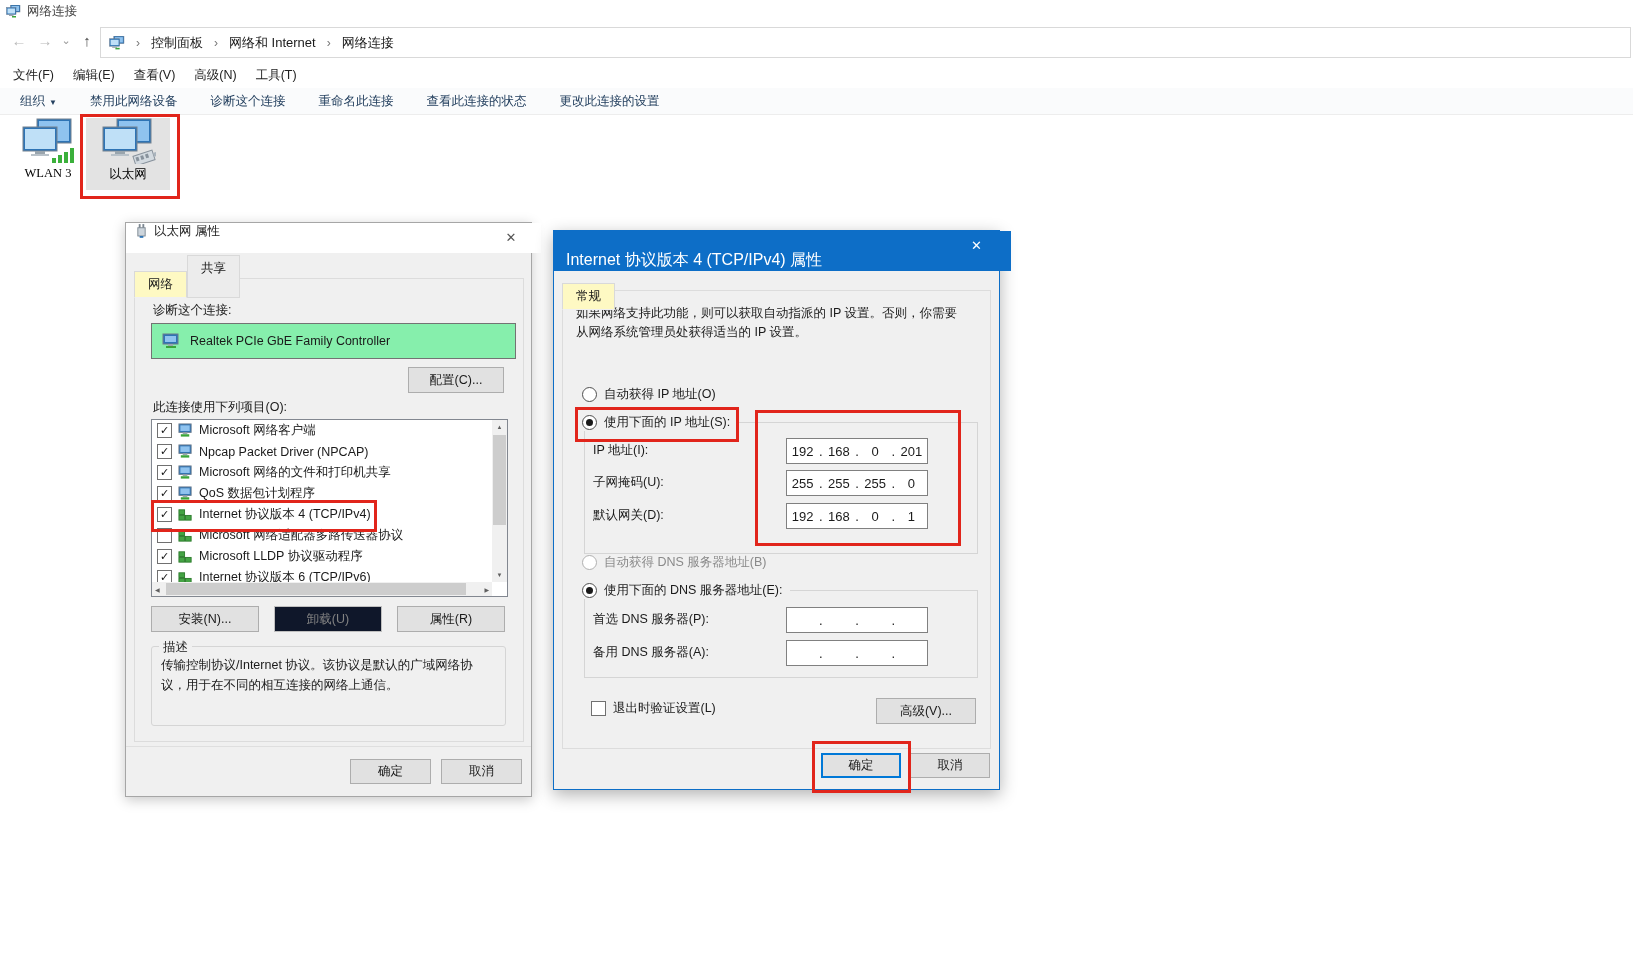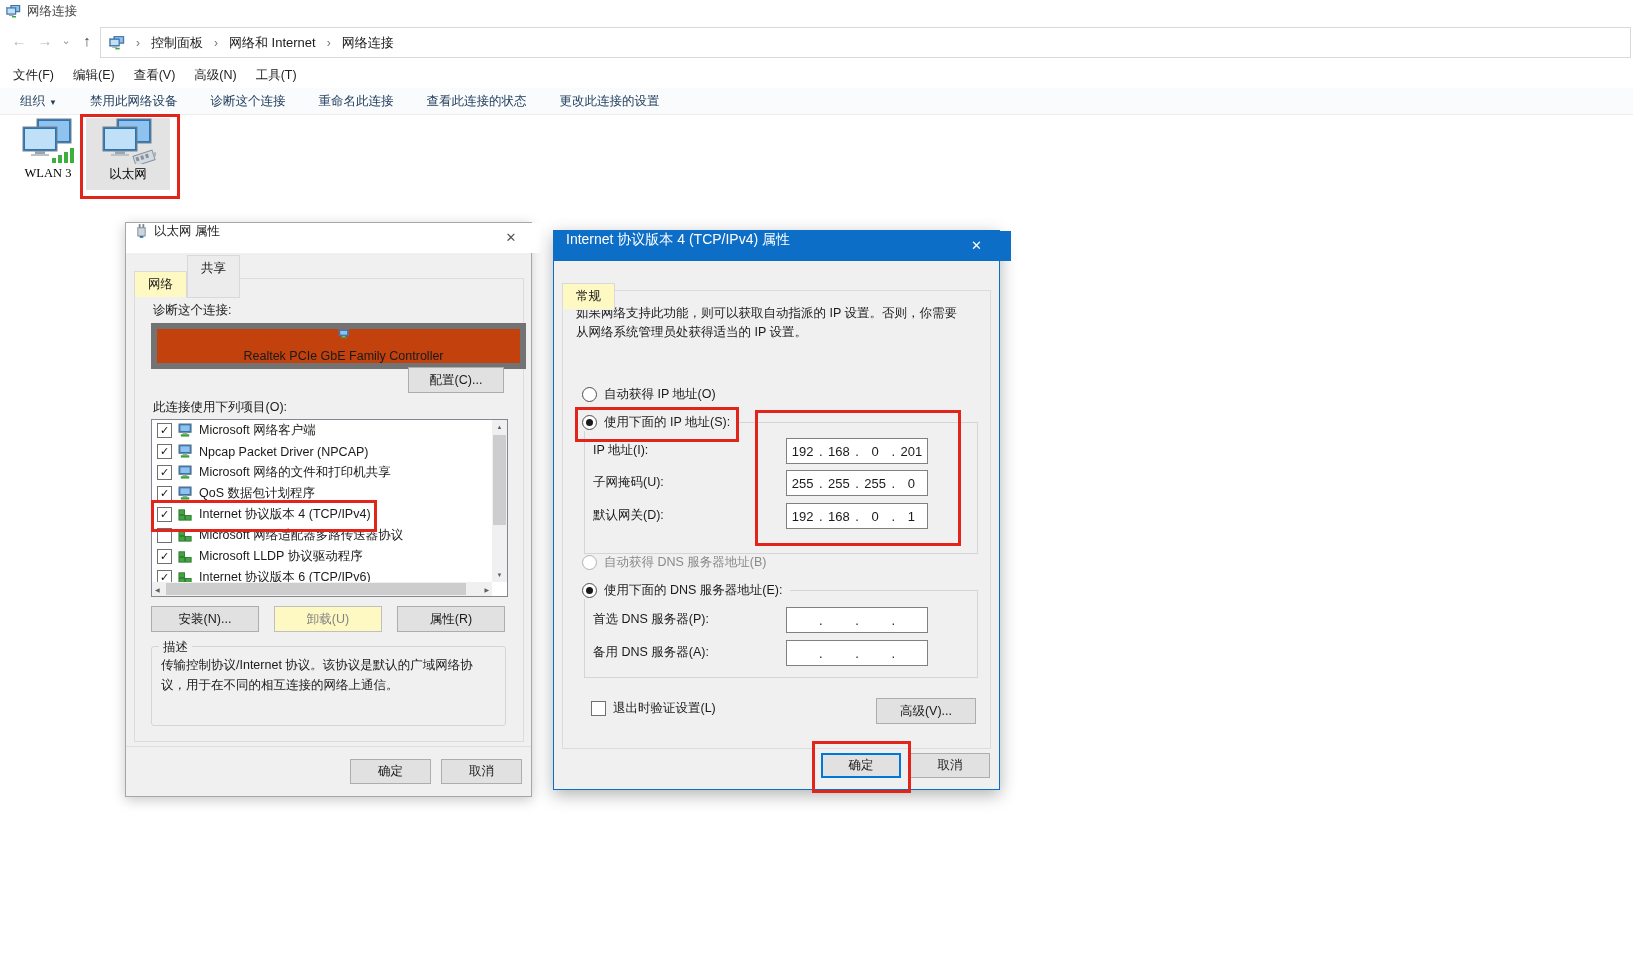--- a/index.html
+++ b/index.html
@@ -25,41 +25,41 @@
   .tile.selected{background:#e3e3e3;}
   
   .dialog{position:absolute;background:#f0f0f0;}
   .dlg-eth{left:125px;top:222px;width:405px;height:573px;border:1px solid #a6a6a6;box-shadow:0 3px 12px rgba(0,0,0,.22);}
   .dlg-eth .dtitle{position:absolute;left:0;top:0;width:100%;height:30px;background:#fff;display:flex;align-items:flex-start;gap:7px;padding-left:10px;font-size:12.5px;color:#222;}
   .dlg-eth .dclose{position:absolute;right:0;top:0;width:40px;height:30px;text-align:center;line-height:30px;color:#555;font-size:13px;}
   .tab{font-size:12.5px;border:1px solid #d9d9d9;background:#ececec;padding:4px 13px;}
   .tab.active{background:#fef9c3;border-bottom-color:#f0f0f0;position:relative;z-index:3;margin-top:16px;}
   .page{position:absolute;background:#f0f0f0;border:1px solid #dcdcdc;}
   .fldlabel{position:absolute;font-size:12.5px;color:#1a1a1a;}
-  .box-white{position:absolute;background:#c2410c;border:6px solid #737373;flex-direction:column;}
+  .box-white{position:absolute;background:#86efac;border:1px solid #737373;}
   .btn{position:absolute;background:#e1e1e1;border:1px solid #adadad;font-size:12.5px;color:#1a1a1a;text-align:center;display:flex;align-items:center;justify-content:center;font-family:inherit;}
-  .btn.disabled{background:#fef9c3;border-color:#bfbfbf;color:#838383;}
+  .btn.disabled{background:#0f172a;border-color:#bfbfbf;color:#838383;}
   .btn.focused{border:2px solid #0078d7;}
   
   .listbox{position:absolute;left:150px;top:418px;width:355px;height:176px;background:#fff;border:1px solid #828790;overflow:hidden;}
   .listrows{position:absolute;left:0;top:0;right:15px;bottom:14px;overflow:hidden;}
   .lrow{height:21px;display:flex;align-items:center;gap:6px;padding-left:5px;font-size:12.5px;white-space:nowrap;}
   .cb{width:13px;height:13px;background:#fff;border:1px solid #707070;flex:none;font-size:11px;line-height:12px;text-align:center;color:#111;}
   .cb.checked::before{content:"✓";}
   .vscroll{position:absolute;top:0;right:0;width:15px;bottom:14px;background:#f0f0f0;}
   .hscroll{position:absolute;left:0;bottom:0;right:15px;height:14px;background:#f0f0f0;}
   .sbar-arrow{position:absolute;color:#5f5f5f;font-size:6px;text-align:center;}
   .thumb{position:absolute;background:#cdcdcd;}
   .groupbox{position:absolute;border:1px solid #d5d5d5;border-radius:3px;}
   .grouplegend{position:absolute;background:#f0f0f0;padding:0 4px;font-size:12.5px;}
   .desc-text{position:absolute;font-size:12.5px;line-height:20px;color:#1a1a1a;}
   .footer-sep{position:absolute;left:0;width:100%;border-top:1px solid #dfdfdf;}
   
   .dlg-ip{left:553px;top:230px;width:445px;height:558px;border:1px solid #0d6ec7;box-shadow:0 5px 16px rgba(0,0,0,.3);}
-  .dlg-ip .dtitle{position:absolute;left:0;top:0;width:100%;height:30px;background:#0d6ec7;color:#fff;display:flex;align-items:flex-start;padding-left:12px;font-size:14px;}
+  .dlg-ip .dtitle{position:absolute;left:0;top:0;width:100%;height:40px;background:#0d6ec7;color:#fff;display:flex;align-items:flex-end;padding-left:12px;font-size:16px;}
   .dlg-ip .dclose{position:absolute;right:0;top:0;width:45px;height:30px;background:#0d6ec7;color:#fff;text-align:center;line-height:30px;font-size:13px;}
   .radio-row{position:absolute;display:flex;align-items:center;gap:7px;font-size:12.5px;background:#f0f0f0;padding-right:8px;z-index:2;}
   .radio{width:13px;height:13px;border:1px solid #4f4f4f;border-radius:50%;background:#fff;position:relative;flex:none;}
   .radio.selected::after{content:"";position:absolute;left:3px;top:3px;right:3px;bottom:3px;border-radius:50%;background:#1a1a1a;}
   .radio.disabled{border-color:#b0b0b0;}
   .radio-row.disabled{color:#8a8a8a;}
   .ipinput{position:absolute;width:140px;height:24px;background:#fff;border:1px solid #808080;display:flex;align-items:center;font-size:13px;}
   .ipinput .oct{flex:1;text-align:center;}
   .ipinput .dot{width:5px;text-align:center;}
   .cbx-row{position:absolute;display:flex;align-items:center;gap:7px;font-size:12.5px;}

